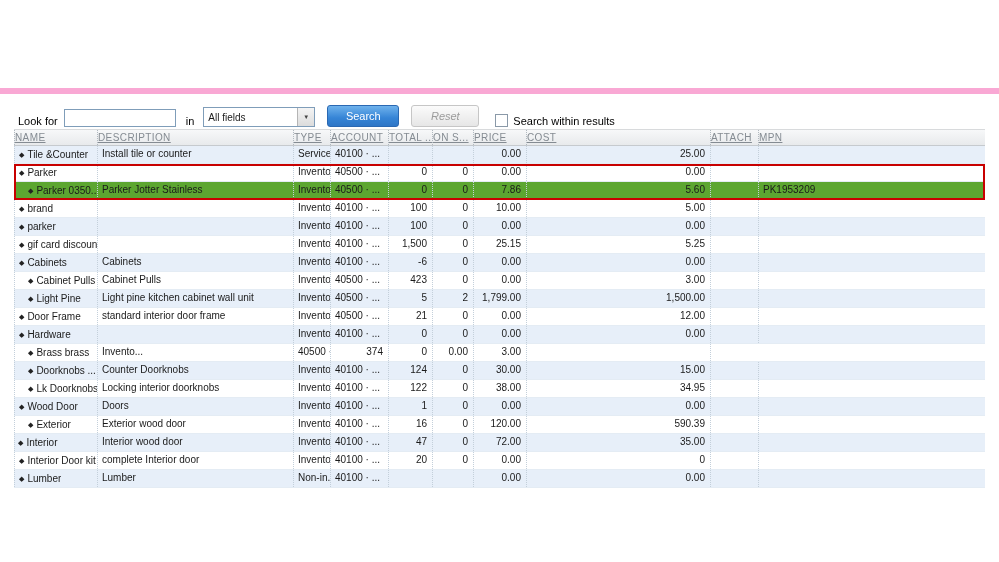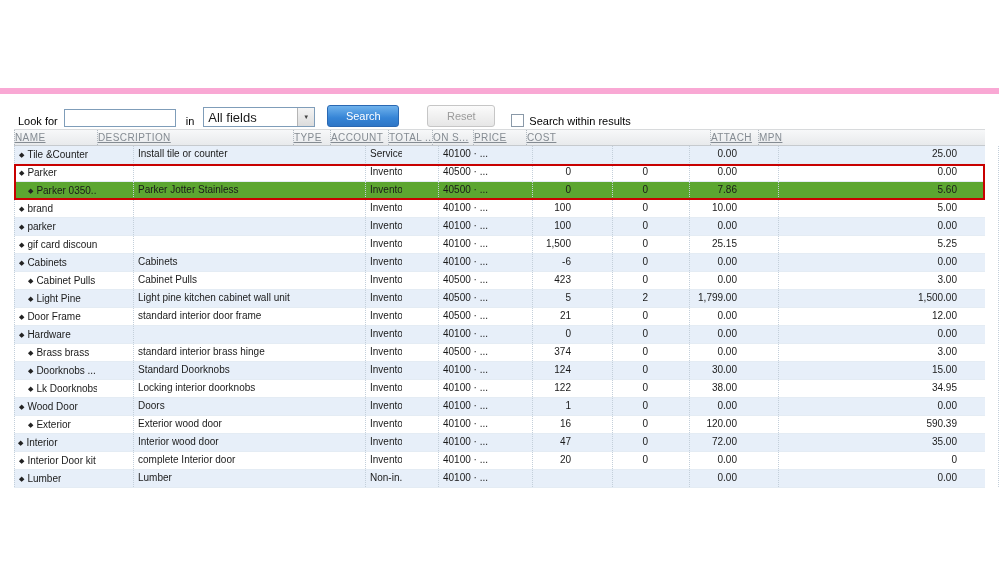--- a/index.html
+++ b/index.html
@@ -26,42 +26,42 @@
     border:1px solid #7f9db9; background:#fff;
     font-size:11px; padding:0 3px; box-sizing:border-box;
     font-family:"Liberation Sans", sans-serif;
   }
   .in-lbl { margin:0 9px 0 10px; }
   .combo {
     width:112px; height:20px; box-sizing:border-box;
     border:1px solid #7f9db9; background:#fff;
     display:flex; align-items:center; cursor:default;
   }
-  .combo-text { flex:1; font-size:13px; padding-left:4px; overflow:hidden; white-space:nowrap; }
+  .combo-text { flex:1; font-size:10px; padding-left:4px; overflow:hidden; white-space:nowrap; }
   .combo-arrow {
     width:16px; height:100%;
     background:linear-gradient(#f4f4f4,#dcdcdc);
     border-left:1px solid #b5b5b5;
     display:flex; align-items:center; justify-content:center;
     font-size:6px; color:#444;
   }
   .btn {
     height:22px; border-radius:3px; font-size:11px;
     font-family:"Liberation Sans", sans-serif;
     cursor:pointer;
   }
   .btn-search {
     margin-left:12px; width:72px;
     background:linear-gradient(#6fb2ec, var(--search-button-blue,#3584d6) 60%, #2e76c6);
     border:1px solid #2a68b2; color:#ffffff;
   }
   .btn-reset {
-    margin-left:28px; width:68px;
+    margin-left:12px; width:68px;
     background:linear-gradient(#fbfbfb,#e6e6e6);
-    border:1px solid #c6c6c6; color:#9b9b9b;
+    border:1px solid #c6c6c6; color:#9b9b9b;font-style:italic;
   }
   .checkbox {
     margin-left:16px; width:11px; height:11px;
     border:1px solid #8a99a8; background:#fff; display:inline-block;
   }
   .cb-lbl { margin-left:5px; }
 
   
   .item-table { margin-left:14px; width:971px; margin-top:2px; }
   .grid-row {
@@ -80,21 +80,20 @@
     border-left:1px dotted #b0b8bf;
     white-space:nowrap; overflow:hidden;
     cursor:default;
     text-decoration:underline;
   }
   .tbody { position:relative; }
   .tr {
     height:18px; box-sizing:border-box;
     border-bottom:1px solid #e4ecf4;
     background:#ffffff;
-    gap:36px;
   }
   .tr.alt { background:var(--stripe-blue,#e7eff9); }
   .tr.selected { background:var(--selected-row-green,#5ca631); border-bottom-color:var(--selected-row-green,#5ca631); }
   .td {
     font-size:10px; line-height:16px;
     padding-left:4px;
     border-left:1px dotted #c3cfda;
     white-space:nowrap; overflow:hidden;
   }
   .td.num { text-align:right; padding-right:5px; padding-left:0; }
@@ -303,36 +302,35 @@
     <div class="td num">0.00</div>
     <div class="td num">0.00</div>
     <div class="td"></div>
     <div class="td"></div>
   </div>
       <div class="tr grid-row">
     <div class="td c-name" style="padding-left: 13px;">
       <span class="diamond">◆</span>
           <span class="nm">Brass brass</span>
     </div>
-    <div class="td">standard interior brass hinge</div>
     <div class="td">Invento...</div>
     <div class="td">40500 · ...</div>
     <div class="td num">374</div>
     <div class="td num">0</div>
     <div class="td num">0.00</div>
     <div class="td num">3.00</div>
     <div class="td"></div>
     <div class="td"></div>
   </div>
       <div class="tr grid-row alt">
     <div class="td c-name" style="padding-left: 13px;">
       <span class="diamond">◆</span>
           <span class="nm">Doorknobs ...</span>
     </div>
-    <div class="td">Standard Doorknobs</div>
+    <div class="td">Counter Doorknobs</div>
     <div class="td">Invento...</div>
     <div class="td">40100 · ...</div>
     <div class="td num">124</div>
     <div class="td num">0</div>
     <div class="td num">30.00</div>
     <div class="td num">15.00</div>
     <div class="td"></div>
     <div class="td"></div>
   </div>
       <div class="tr grid-row">

